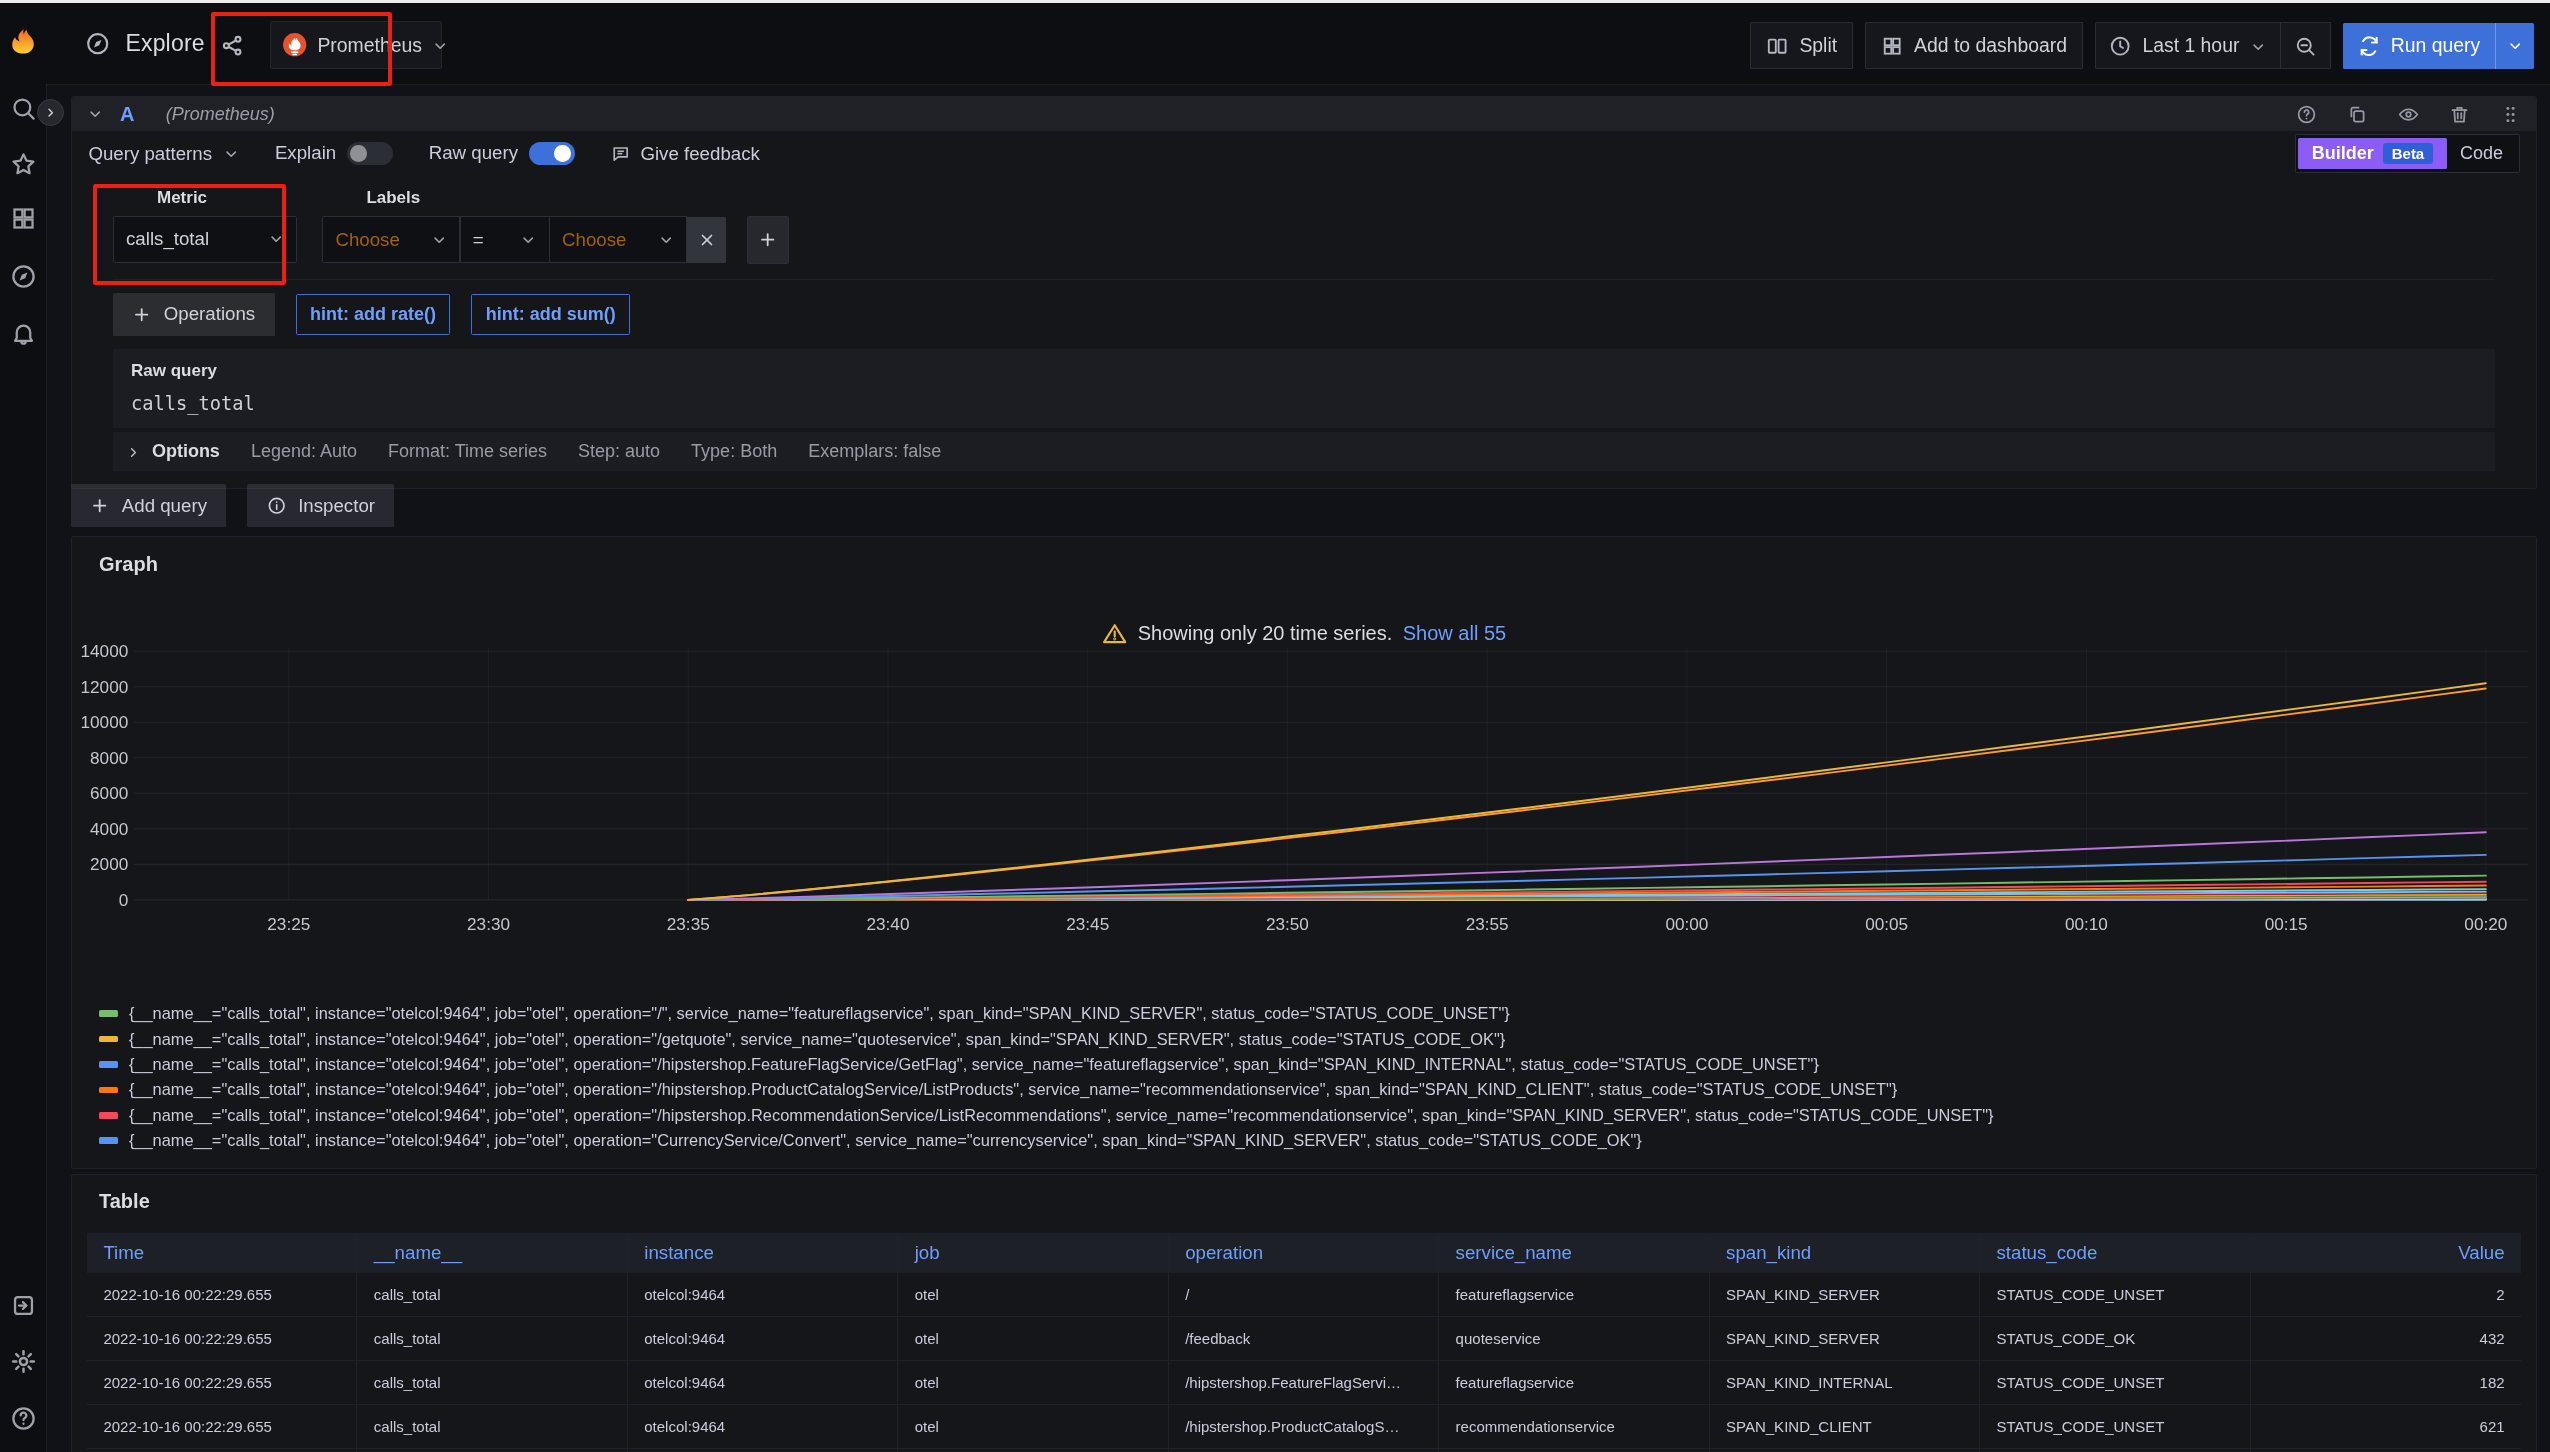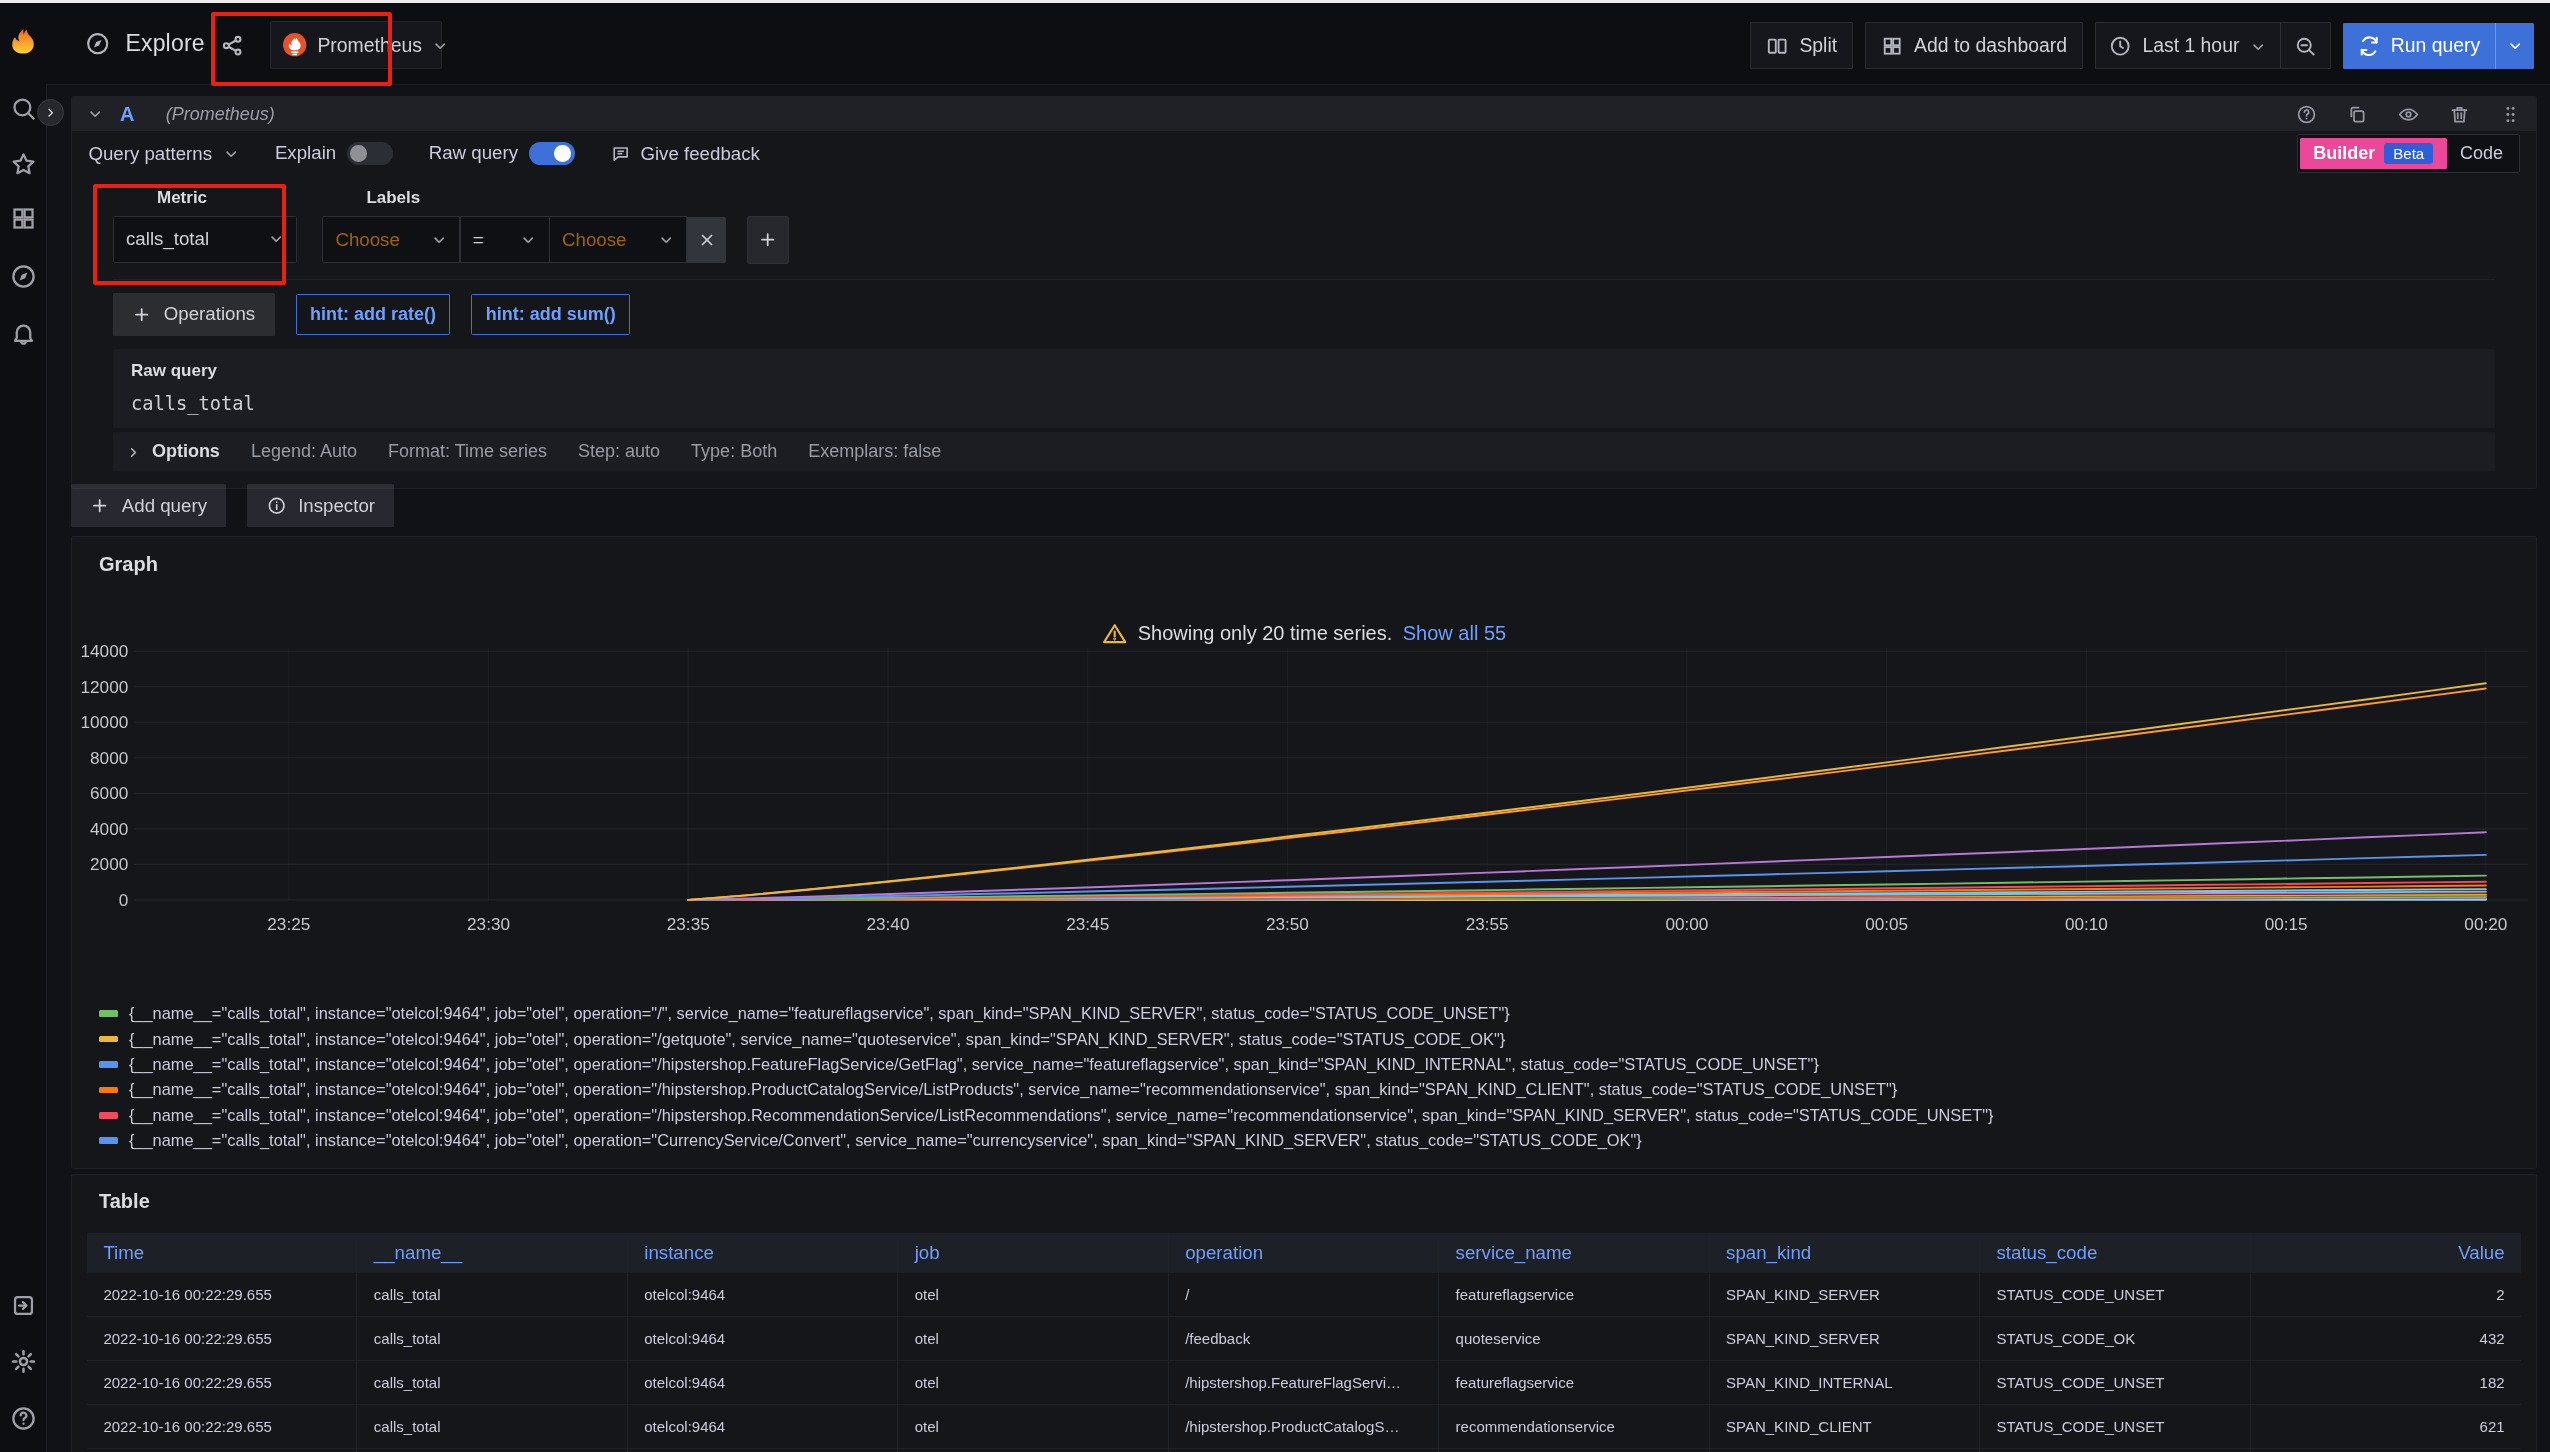--- a/index.html
+++ b/index.html
@@ -55,22 +55,22 @@
   .q-hicon svg{width:21px;height:21px;}
   .q-toolbar{height:45px;display:flex;align-items:center;padding:0 16.4px;gap:36px;font-size:18.7px;color:#ccccdc;}
   .tool-item{display:flex;align-items:center;gap:10.5px;}
   .toggle{width:46px;height:22.4px;border-radius:12px;position:relative;background:#2c2e35;}
   .toggle .knob{position:absolute;top:3px;left:3.7px;width:16.4px;height:16.4px;border-radius:50%;background:#8e9096;}
   .toggle.on{background:#3d71d9;}
   .toggle.on .knob{left:auto;right:3.7px;background:#fff;}
   .small-ic{width:19.4px;height:19.4px;color:#b4b7bf;} .small-ic svg{width:19.4px;height:19.4px;}
   .builder-group{margin-left:auto;display:flex;align-items:center;background:#0e1014;border:0.7px solid #2c2e35;border-radius:1.5px;padding:2.2px;font-size:18px;}
   .bg-item{padding:5.2px 13.4px;display:flex;gap:9px;align-items:center;color:#ccccdc;border-radius:1.5px;}
-  .bg-item.active{background:#ec4899;color:#fff;font-weight:600;}
-  .beta-badge{background:#2e5fd6;color:#fff;font-size:15px;font-weight:400;padding:2.2px 9px;border-radius:3px;}
+  .bg-item.active{background:#8b5cf6;color:#fff;font-weight:600;}
+  .beta-badge{background:#2e5fd6;color:#fff;font-size:15px;font-weight:700;padding:2.2px 9px;border-radius:3px;}
 
   .q-editor{padding:9px 41px 0 41px;}
   .metric-row{display:flex;gap:25.4px;padding:3px 0 15px;border-bottom:0.7px solid #1f2126;}
   .field{display:flex;flex-direction:column;gap:7.5px;}
   .field-label{font-size:17px;font-weight:600;color:#dcdde1;margin-left:44px;}
   .select{height:45px;background:#0e1014;border:0.7px solid #2c2f36;border-radius:1.5px;display:flex;align-items:center;
     justify-content:space-between;gap:13.4px;padding:0 12px;font-size:18.7px;color:#d0d2d8;}
   .select .ph{color:#a16207;}
   .labels-line{display:flex;align-items:center;}
   .labels-line .select{border-radius:0;}

